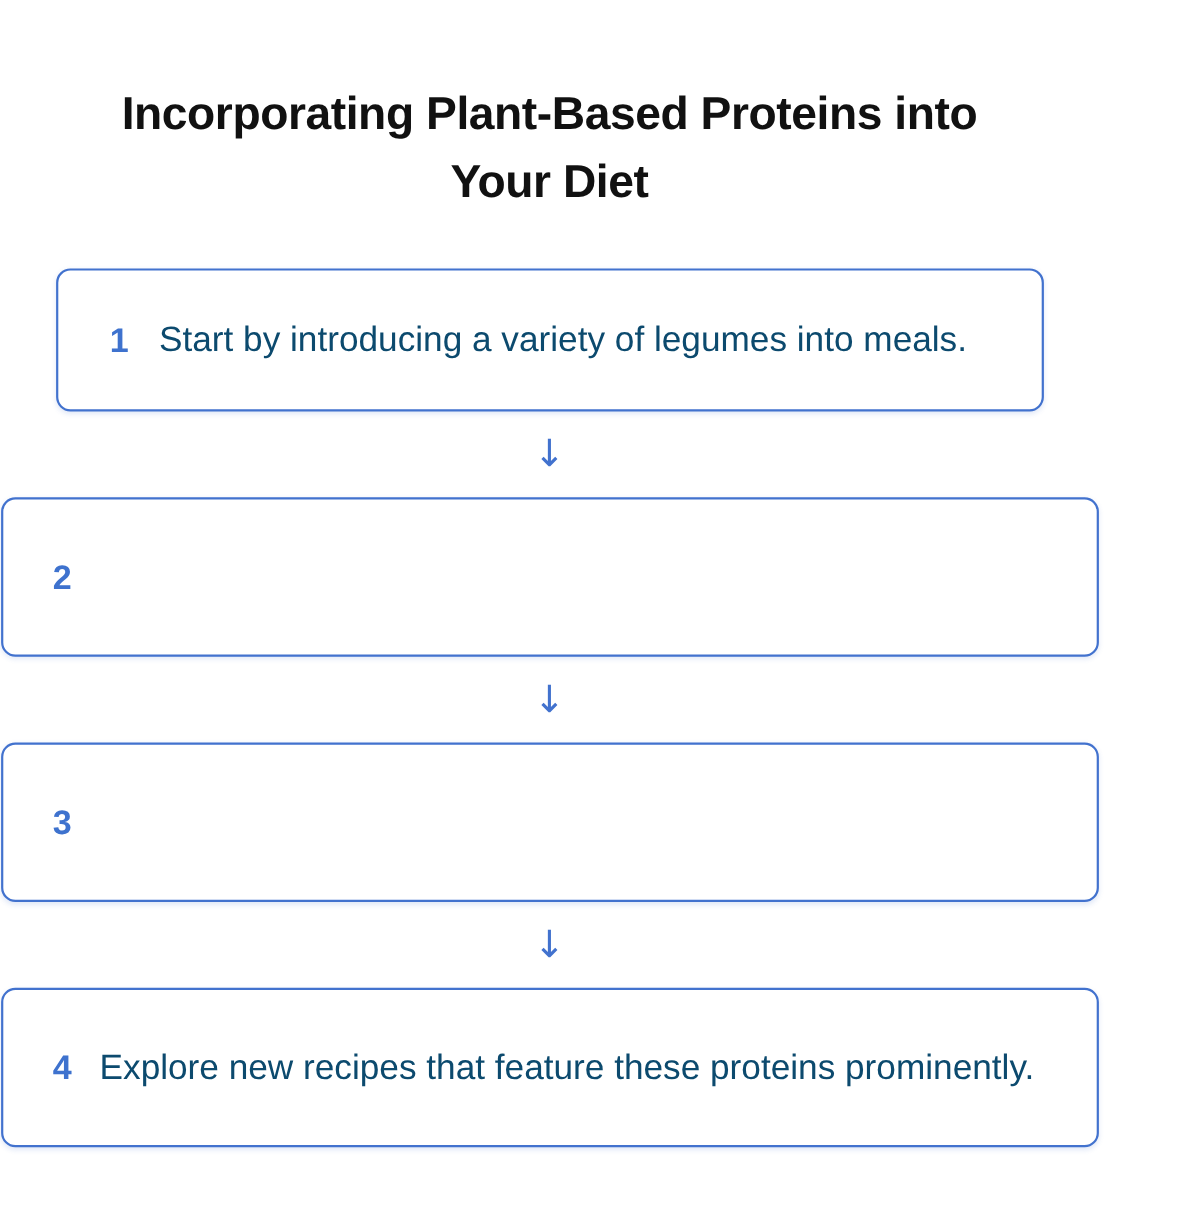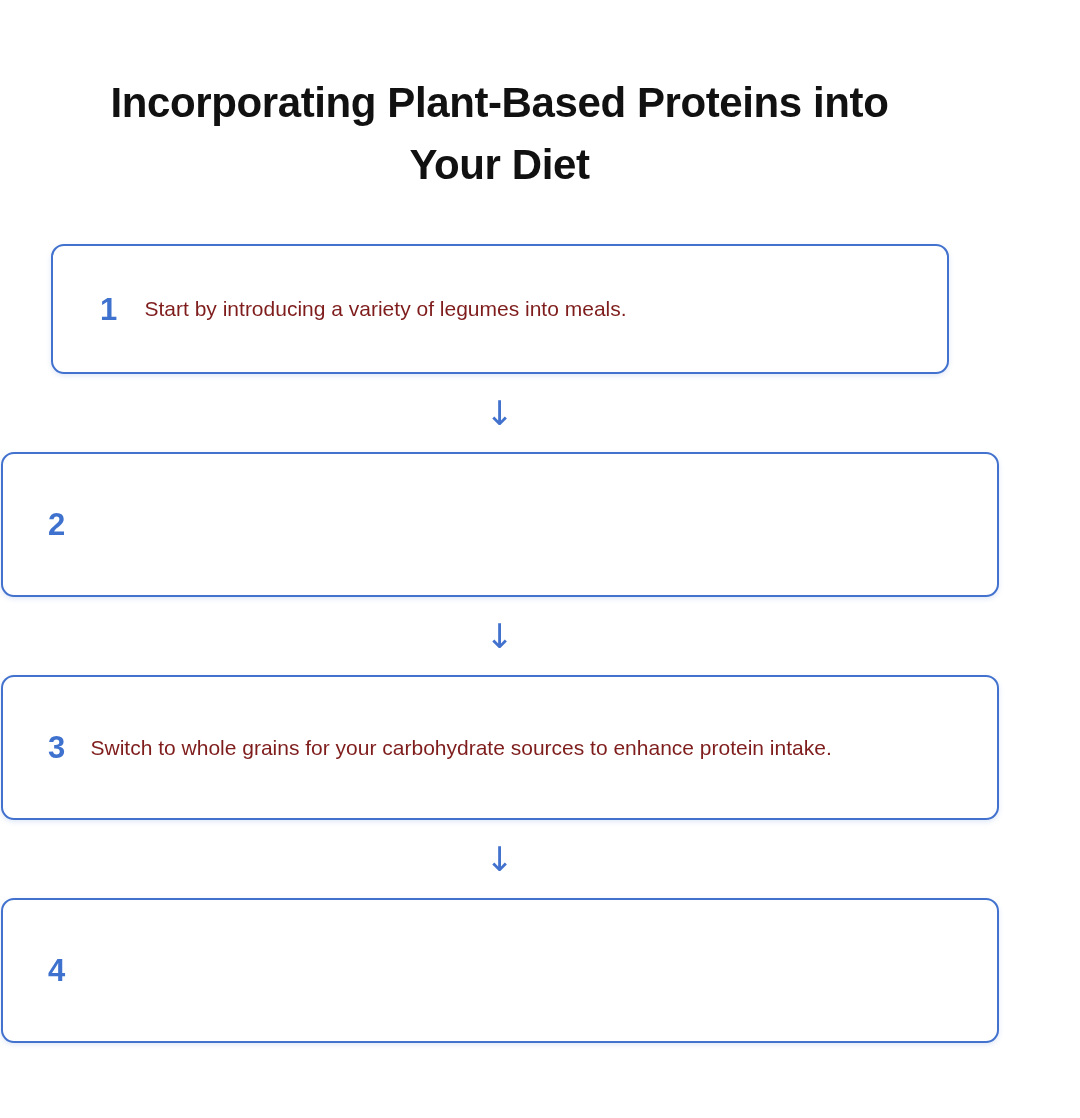--- a/index.html
+++ b/index.html
@@ -79,23 +79,23 @@
     color: #3e72ce;
     line-height: 1;
     font-family: "Liberation Sans", "DejaVu Sans", sans-serif;
   }
   .step-row.narrow .step-number {
     width: 60px;
   }
 
   .step-text {
     flex: 1 1 auto;
-    font-size: 21px;
+    font-size: 32px;
     line-height: 1.62;
-    color: #7f1d1d;
+    color: #0c4a6e;
     font-weight: normal;
     padding-left: 6px;
     font-family: "Liberation Sans", "DejaVu Sans", sans-serif;
   }
 
   
   .connector {
     display: flex;
     justify-content: center;
     align-items: center;
@@ -137,28 +137,28 @@
       </div>
     </div>
 
     <div class="connector">
       <span class="arrow-glyph">↓</span>
     </div>
 
     <div class="step-row wide">
       <div class="step-box">
         <div class="step-number">3</div>
-        <div class="step-text">Switch to whole grains for your carbohydrate sources to enhance protein intake.</div>
       </div>
     </div>
 
     <div class="connector">
       <span class="arrow-glyph">↓</span>
     </div>
 
     <div class="step-row wide">
       <div class="step-box">
         <div class="step-number">4</div>
+        <div class="step-text">Explore new recipes that feature these proteins prominently.</div>
       </div>
     </div>
 
   </div>
 </div>
 
 </body></html>

